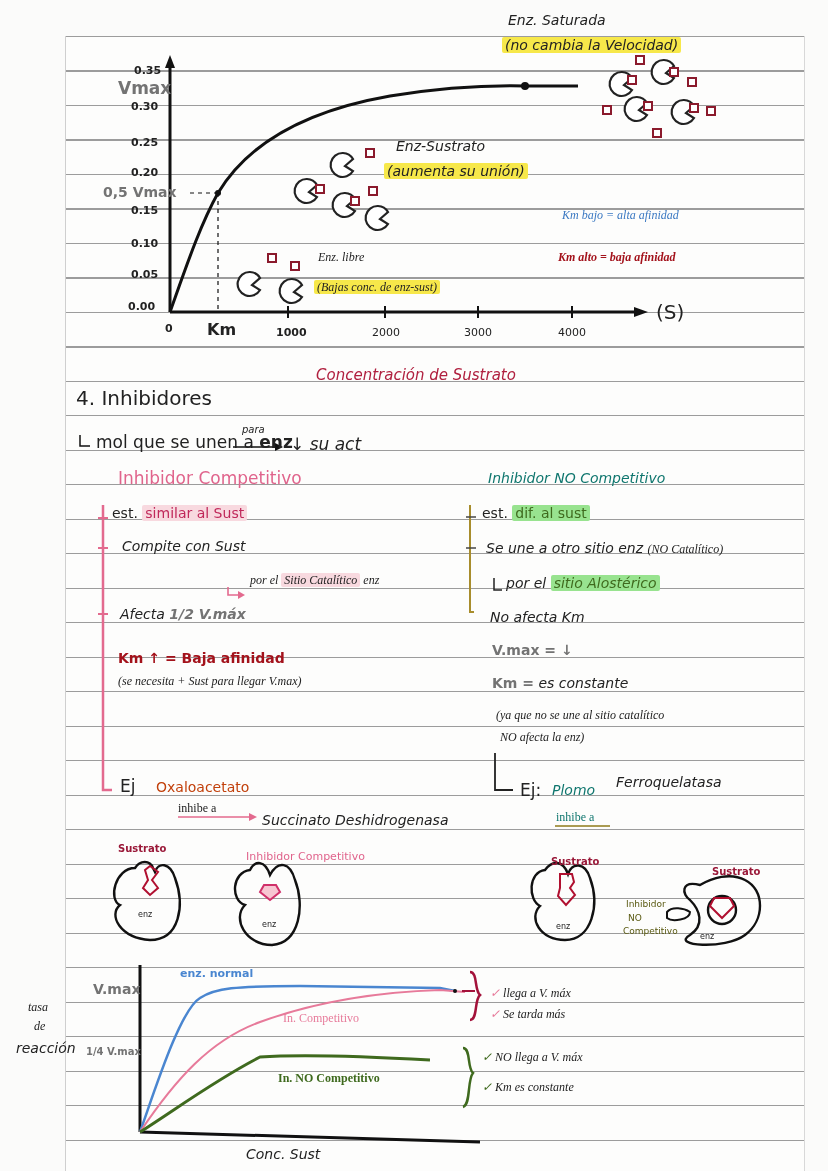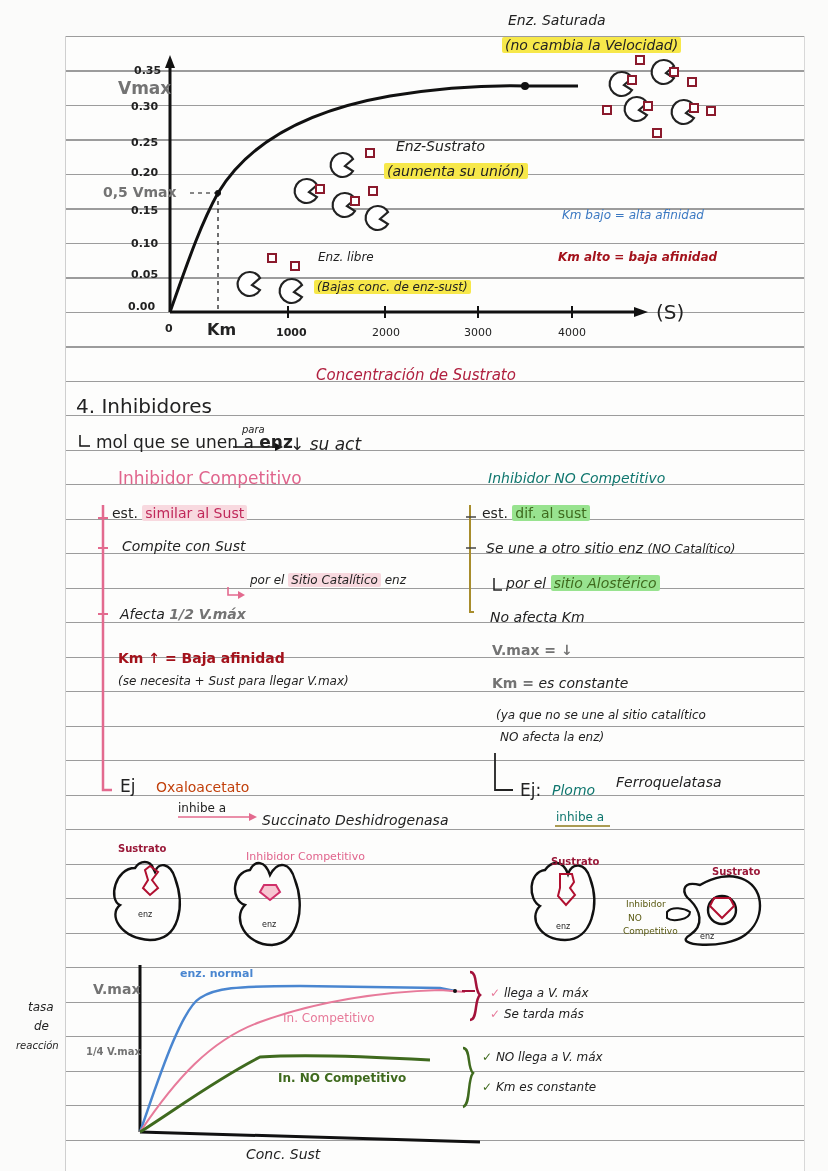--- a/index.html
+++ b/index.html
@@ -10,21 +10,21 @@
     color: #222;
   }
   .page {
     position: absolute; left: 65px; top: 36px; width: 738px; height: 1135px;
     border-left: 1px solid #cfcfcf; border-right: 1px solid #d8d8d8;
     background-image: repeating-linear-gradient(to bottom, #9c9c9c 0px, #9c9c9c 1px, transparent 1px, transparent 34.5px);
     background-color: #fdfdfc;
   }
   .abs { position: absolute; white-space: nowrap; }
   .hand { font-family: "DejaVu Sans", sans-serif; font-style: italic; }
-  .sm { font-size: 12px; }
+  .sm { font-size: 12px; font-family: Liberation Serif, serif; }
   .md { font-size: 14px; }
   .lg { font-size: 17px; }
   .xl { font-size: 20px; }
   .hl-y { background: #f7e84a; padding: 0 3px; border-radius: 2px; }
   .hl-g { background: #98e38f; padding: 0 3px; border-radius: 2px; }
   .hl-p { background: #f8d9df; padding: 0 3px; border-radius: 2px; }
   .blue { color: #737373; }
   .lblue { color: #3a78c2; }
   .red { color: #a3121b; margin-top: 12px; }
   .pink { color: #d8507c; }
@@ -187,21 +187,21 @@
 
 <div class="abs hand md" style="left:508px;top:12px">Enz. Saturada</div>
 <div class="abs hand md" style="left:502px;top:37px"><span class="hl-y">(no cambia la Velocidad)</span></div>
 <div class="abs hand md" style="left:396px;top:138px">Enz-Sustrato</div>
 <div class="abs hand md" style="left:384px;top:163px"><span class="hl-y">(aumenta su unión)</span></div>
 <div class="abs hand sm" style="left:318px;top:250px">Enz. libre</div>
 <div class="abs hand sm" style="left:314px;top:280px"><span class="hl-y">(Bajas conc. de enz-sust)</span></div>
 <div class="abs hand sm lblue" style="left:562px;top:208px">Km bajo = alta afinidad</div>
 <div class="abs hand sm red bold" style="left:558px;top:238px">Km alto = baja afinidad</div>
 
-<div class="abs xl" style="left:76px;top:394px">4. Inhibidores</div>
+<div class="abs xl" style="left:76px;top:386px">4. Inhibidores</div>
 <div class="abs lg" style="left:96px;top:432px">
   <span>mol que se unen a</span>
   <b>enz</b>
 </div>
 <div class="abs" style="left:242px;top:424px;font-size:10px;font-style:italic">para</div>
 <div class="abs lg hand" style="left:290px;top:434px">↓ su act</div>
 
 <div class="abs lg pink" style="left:118px;top:468px;color:#e0648c">Inhibidor Competitivo</div>
 <div class="abs md" style="left:112px;top:505px">
   <span>est.</span>
@@ -257,21 +257,21 @@
 <div class="abs bold" style="left:551px;top:856px;font-size:10px;color:#9a1838">Sustrato</div>
 <div class="abs" style="left:556px;top:922px;font-size:8px">enz</div>
 <div class="abs bold" style="left:712px;top:866px;font-size:10px;color:#9a1838">Sustrato</div>
 <div class="abs" style="left:626px;top:899px;font-size:9px;color:#5a5a12">Inhibidor</div>
 <div class="abs" style="left:628px;top:913px;font-size:9px;color:#5a5a12">NO</div>
 <div class="abs" style="left:623px;top:926px;font-size:9px;color:#5a5a12">Competitivo</div>
 <div class="abs" style="left:700px;top:932px;font-size:8px">enz</div>
 
 <div class="abs sm hand" style="left:28px;top:1000px">tasa</div>
 <div class="abs sm hand" style="left:34px;top:1019px">de</div>
-<div class="abs hand" style="left:16px;top:1040px;font-size:10px">reacción</div>
+<div class="abs hand" style="left:16px;top:1040px;font-size:14px">reacción</div>
 <div class="abs md bold blue" style="left:93px;top:981px">V.max</div>
 <div class="abs blue bold" style="left:86px;top:1046px;font-size:10px">1/4 V.max</div>
 <div class="abs bold" style="left:180px;top:967px;font-size:11px;color:#4a86d0">enz. normal</div>
 <div class="abs sm" style="left:283px;top:1011px;color:#e77a9a">In. Competitivo</div>
 <div class="abs sm bold dgreen" style="left:278px;top:1071px">In. NO Competitivo</div>
 <div class="abs md hand" style="left:246px;top:1146px">Conc. Sust</div>
 
 <div class="abs sm hand" style="left:490px;top:986px"><span style="color:#e77a9a">✓ </span><span>llega a V. máx</span></div>
 <div class="abs sm hand" style="left:490px;top:1007px"><span style="color:#e77a9a">✓ </span><span>Se tarda más</span></div>
 <div class="abs sm hand" style="left:482px;top:1050px"><span class="dgreen">✓ </span><span>NO llega a V. máx</span></div>

